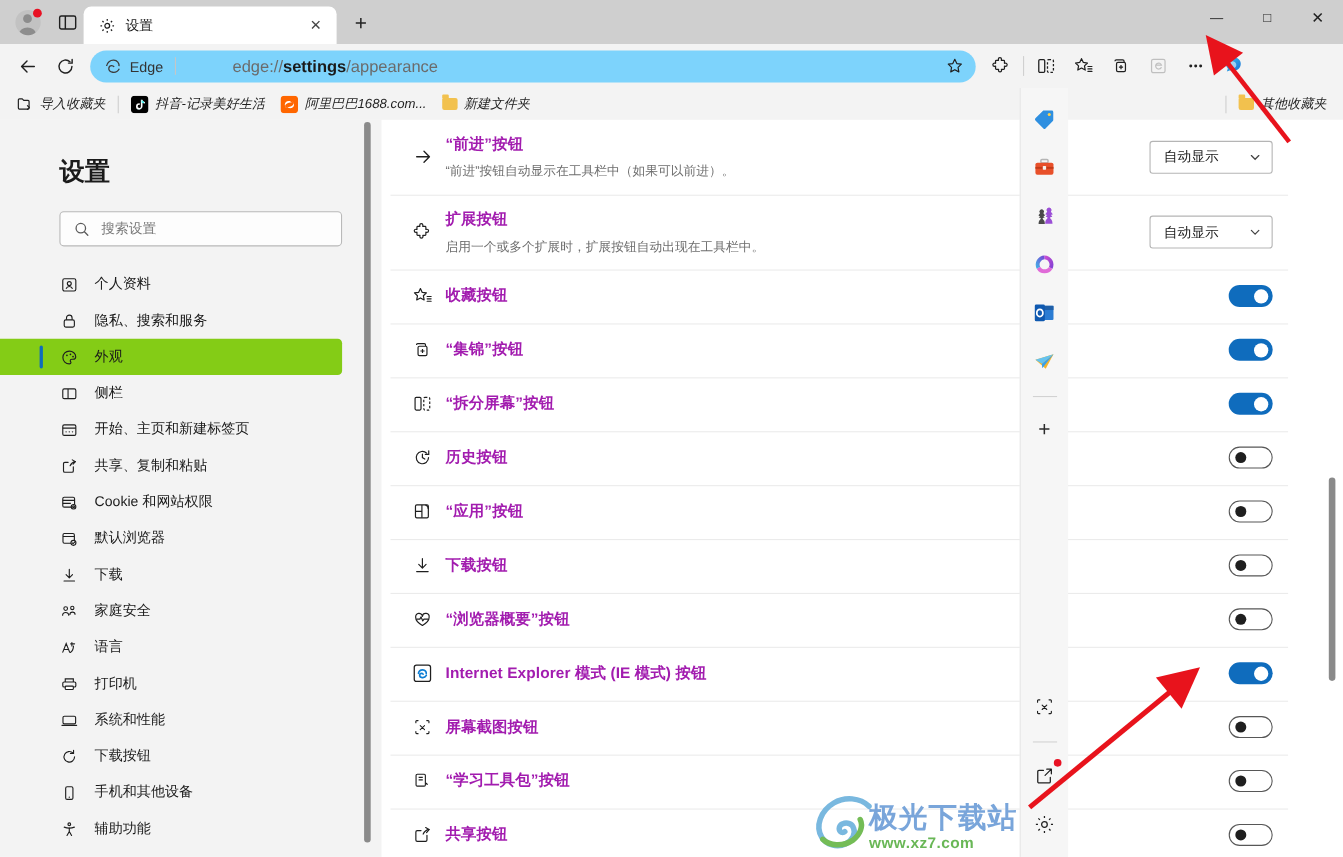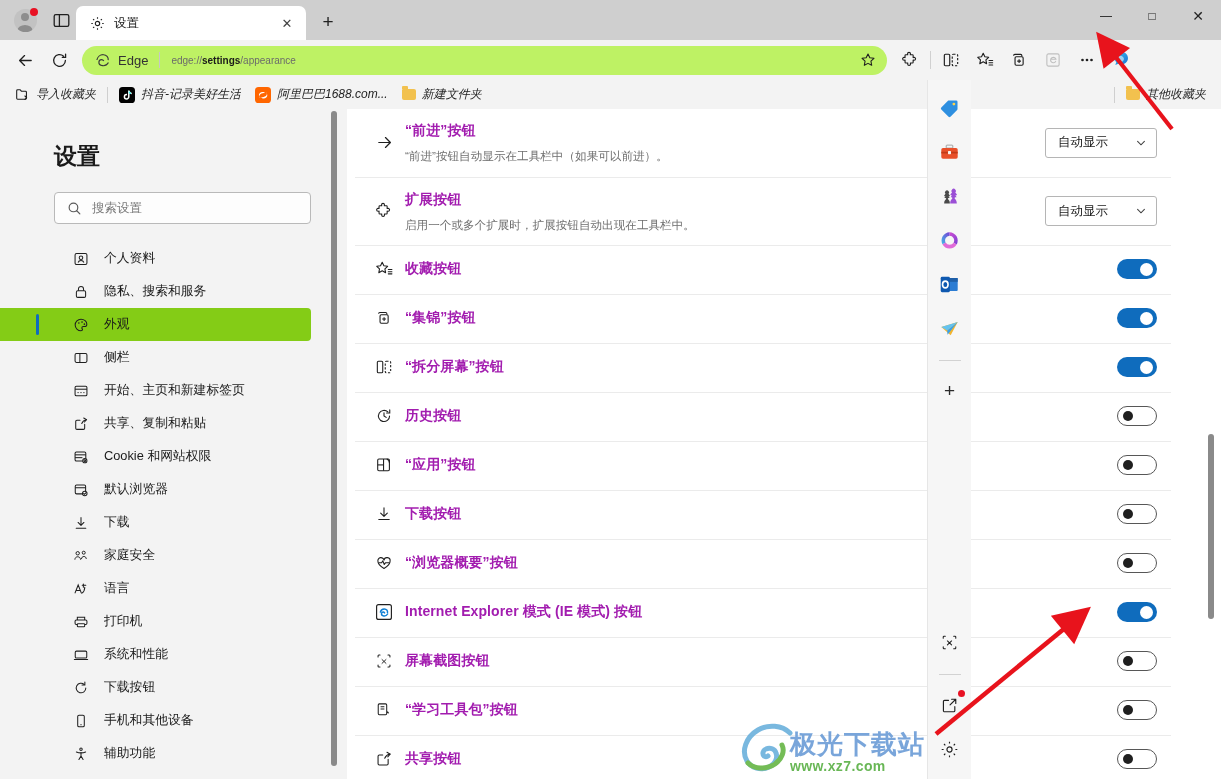--- a/index.html
+++ b/index.html
@@ -67,28 +67,28 @@
   
   .toolbar {
     position: absolute; top: 40px; left: 0; width: 1221px; height: 40px;
     background: #f3f3f3; display: flex; align-items: center; padding: 0 8px;
   }
   .tbtn {
     width: 34px; height: 30px; display: flex; align-items: center; justify-content: center;
     border-radius: 4px; color: #1f1f1f; flex: none;
   }
   .omnibox {
-    flex: 1; height: 29px; margin: 0 6px; background: #bef264;
+    flex: 1; height: 29px; margin: 0 6px; background: #7dd3fc;
     border-radius: 15px; display: flex; align-items: center;
     padding: 0 6px 0 12px; max-width: 805px;
   }
   .ob-brand { display: flex; align-items: center; gap: 7px; }
   .ob-brand-text { font-size: 13px; color: #333; }
   .ob-sep { width: 1px; height: 16px; background: #c6c6c6; margin: 0 11px; }
-  .ob-url { font-size: 10px; color: #6b6b6b; flex: 1; white-space: nowrap; overflow: hidden; }
+  .ob-url { font-size: 15px; color: #6b6b6b; flex: 1; white-space: nowrap; overflow: hidden; margin-left: 40px; }
   .ob-url b { color: #1a1a1a; font-weight: 600; }
   .ob-star { width: 26px; height: 24px; display: flex; align-items: center; justify-content: center; }
   .tb-sep { width: 1px; height: 18px; background: #d0d0d0; margin: 0 3px; }
   .tbtn.dim { opacity: .42; }
 
   
   .bookmarks {
     position: absolute; top: 80px; left: 0; width: 1221px; height: 29px;
     background: #f3f3f3; display: flex; align-items: center; padding: 0 8px;
     font-size: 12px; color: #1f1f1f;
@@ -134,21 +134,21 @@
     display: flex; align-items: center; gap: 10px; padding: 0 12px;
   }
   .search-input {
     border: 0; outline: 0; background: transparent; font-size: 12.5px; color: #555;
     font-family: inherit; width: 100%;
   }
   .search-input::placeholder { color: #797979; }
   .nav-list { padding-right: 36px; }
   .nav-item {
     display: flex; align-items: center; gap: 14px; height: 33px;
-    padding-left: 72px; font-size: 12.8px; color: #1a1a1a; position: relative;
+    padding-left: 54px; font-size: 12.8px; color: #1a1a1a; position: relative;
     border-radius: 0 4px 4px 0;
   }
   .nav-item.active { background: #84cc16; }
   .nav-item.active::before {
     content: ""; position: absolute; left: 36px; top: 6px;
     width: 3px; height: 21px; background: #0f6cbd; border-radius: 2px;
   }
   .nav-icon { width: 18px; display: flex; align-items: center; justify-content: center; flex: none; }
   .nav-scrollbar {
     position: absolute; right: 10px; top: 2px; width: 6px; height: 655px;

